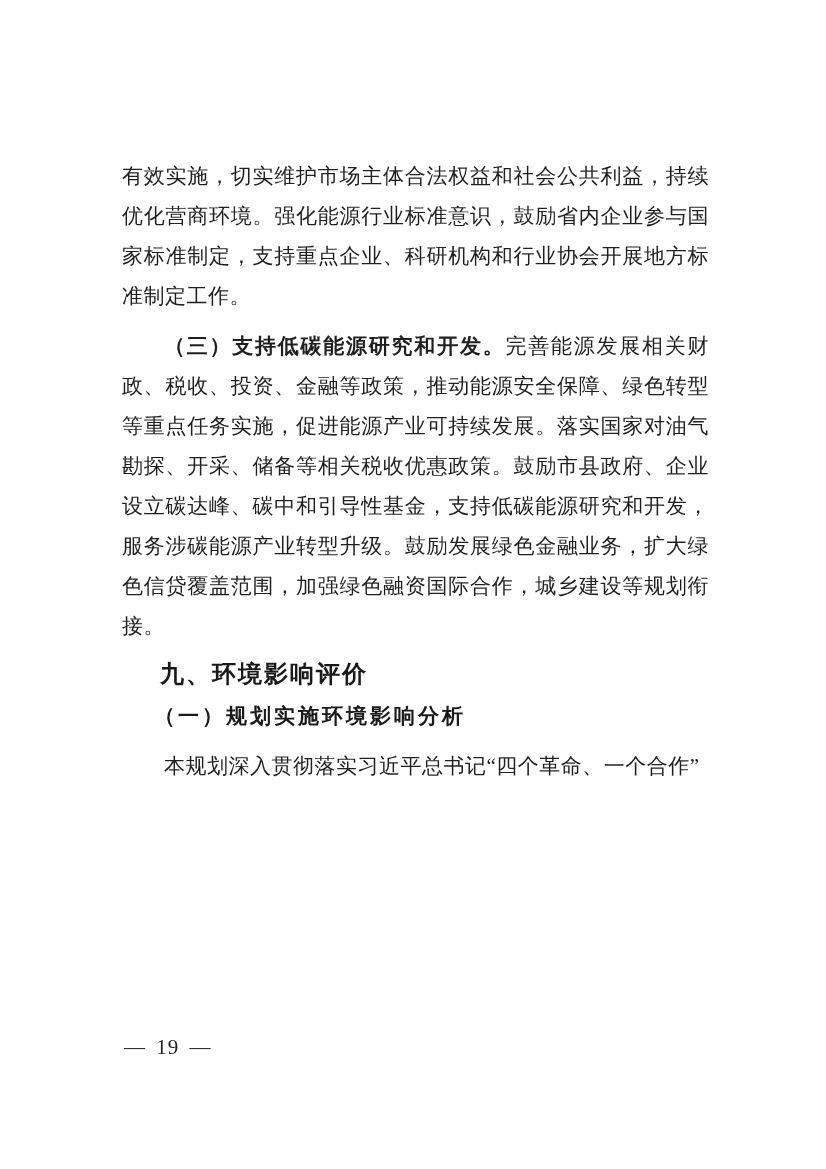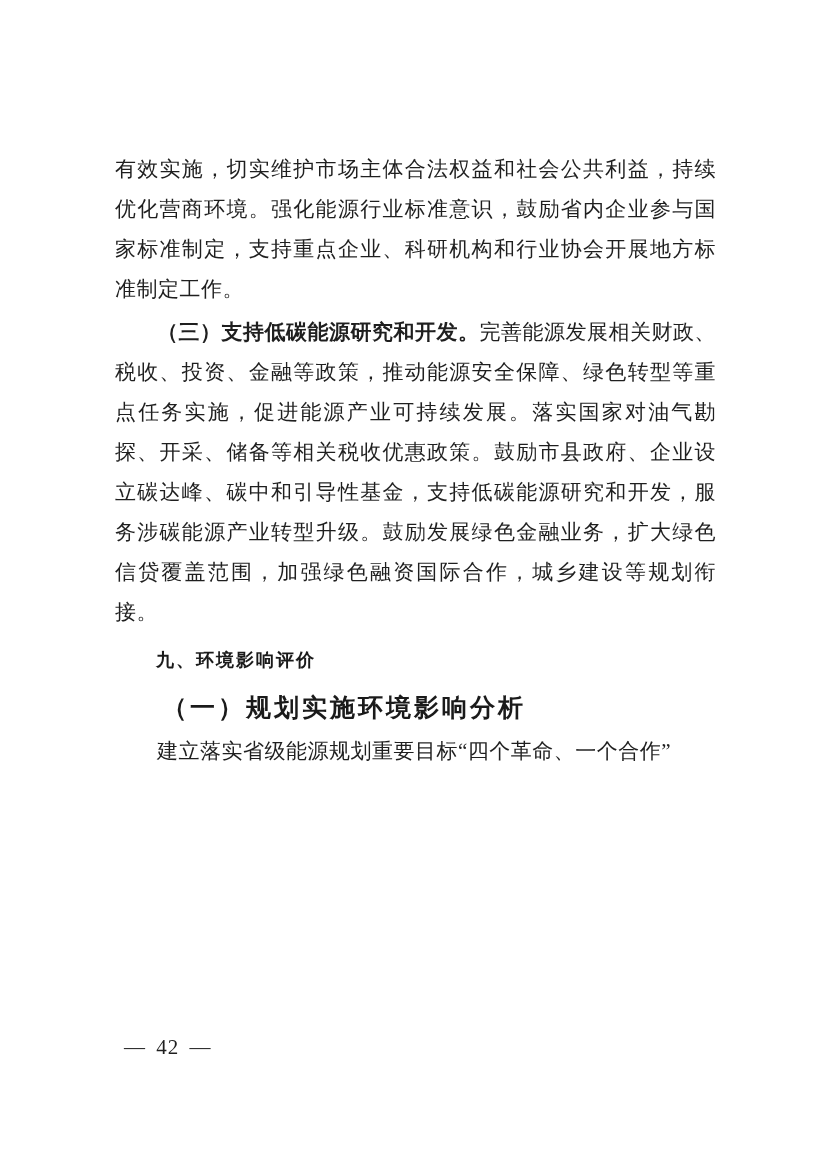--- a/index.html
+++ b/index.html
@@ -16,53 +16,53 @@
     font-family: "Liberation Serif", "DejaVu Serif", serif;
     color: #1f1f1f;
   }
   .content {
     position: absolute;
     left: 112px;
     top: 146px;
     width: 607px;
   }
   .para {
-    margin: 3px;
+    margin: 10px;
     font-size: 21px;
     line-height: 40px;
     text-align: justify;
     text-justify: inter-ideograph;
     text-indent: 2em;
     letter-spacing: 0.5px;
     word-break: break-all;
   }
   .para.no-indent {
     text-indent: 0;
   }
   .para.last-line {
     text-align: left;
   }
   .lead {
     font-weight: bold;
   }
   .h-section {
-    margin: 8px;
-    font-family: Liberation Sans, sans-serif;
+    margin: 0;
+    font-family: Liberation Mono, monospace;
     font-weight: bold;
-    font-size: 18px;
+    font-size: 24px;
     line-height: 40px;
     text-indent: 2em;
     letter-spacing: 2px;
     color: #1a1a1a;
   }
   .h-sub {
     margin: 0;
     font-family: "Liberation Serif", "DejaVu Serif", serif;
     font-weight: bold;
-    font-size: 25px;
+    font-size: 21px;
     line-height: 40px;
     text-indent: 2em;
     letter-spacing: 3px;
     color: #1a1a1a;
   }
   .page-footer {
     position: absolute;
     left: 124px;
     top: 1033px;
     font-size: 21px;
@@ -82,18 +82,18 @@
 
     <p class="para">
       <span class="lead">（三）支持低碳能源研究和开发。</span><span>完善能源发展相关财政、税收、投资、金融等政策，推动能源安全保障、绿色转型等重点任务实施，促进能源产业可持续发展。落实国家对油气勘探、开采、储备等相关税收优惠政策。鼓励市县政府、企业设立碳达峰、碳中和引导性基金，支持低碳能源研究和开发，服务涉碳能源产业转型升级。鼓励发展绿色金融业务，扩大绿色信贷覆盖范围，加强绿色融资国际合作，城乡建设等规划衔接。</span>
     </p>
 
 
     <h2 class="h-section">九、环境影响评价</h2>
 
     <h3 class="h-sub">（一）规划实施环境影响分析</h3>
 
-    <p class="para last-line">建立落实省级能源规划重要目标“四个革命、一个合作”</p>
+    <p class="para last-line">本规划深入贯彻落实习近平总书记“四个革命、一个合作”</p>
 
   </main>
 
-  <div class="page-footer">— 42 —</div>
+  <div class="page-footer">— 19 —</div>
 </div>
 
 </body></html>

